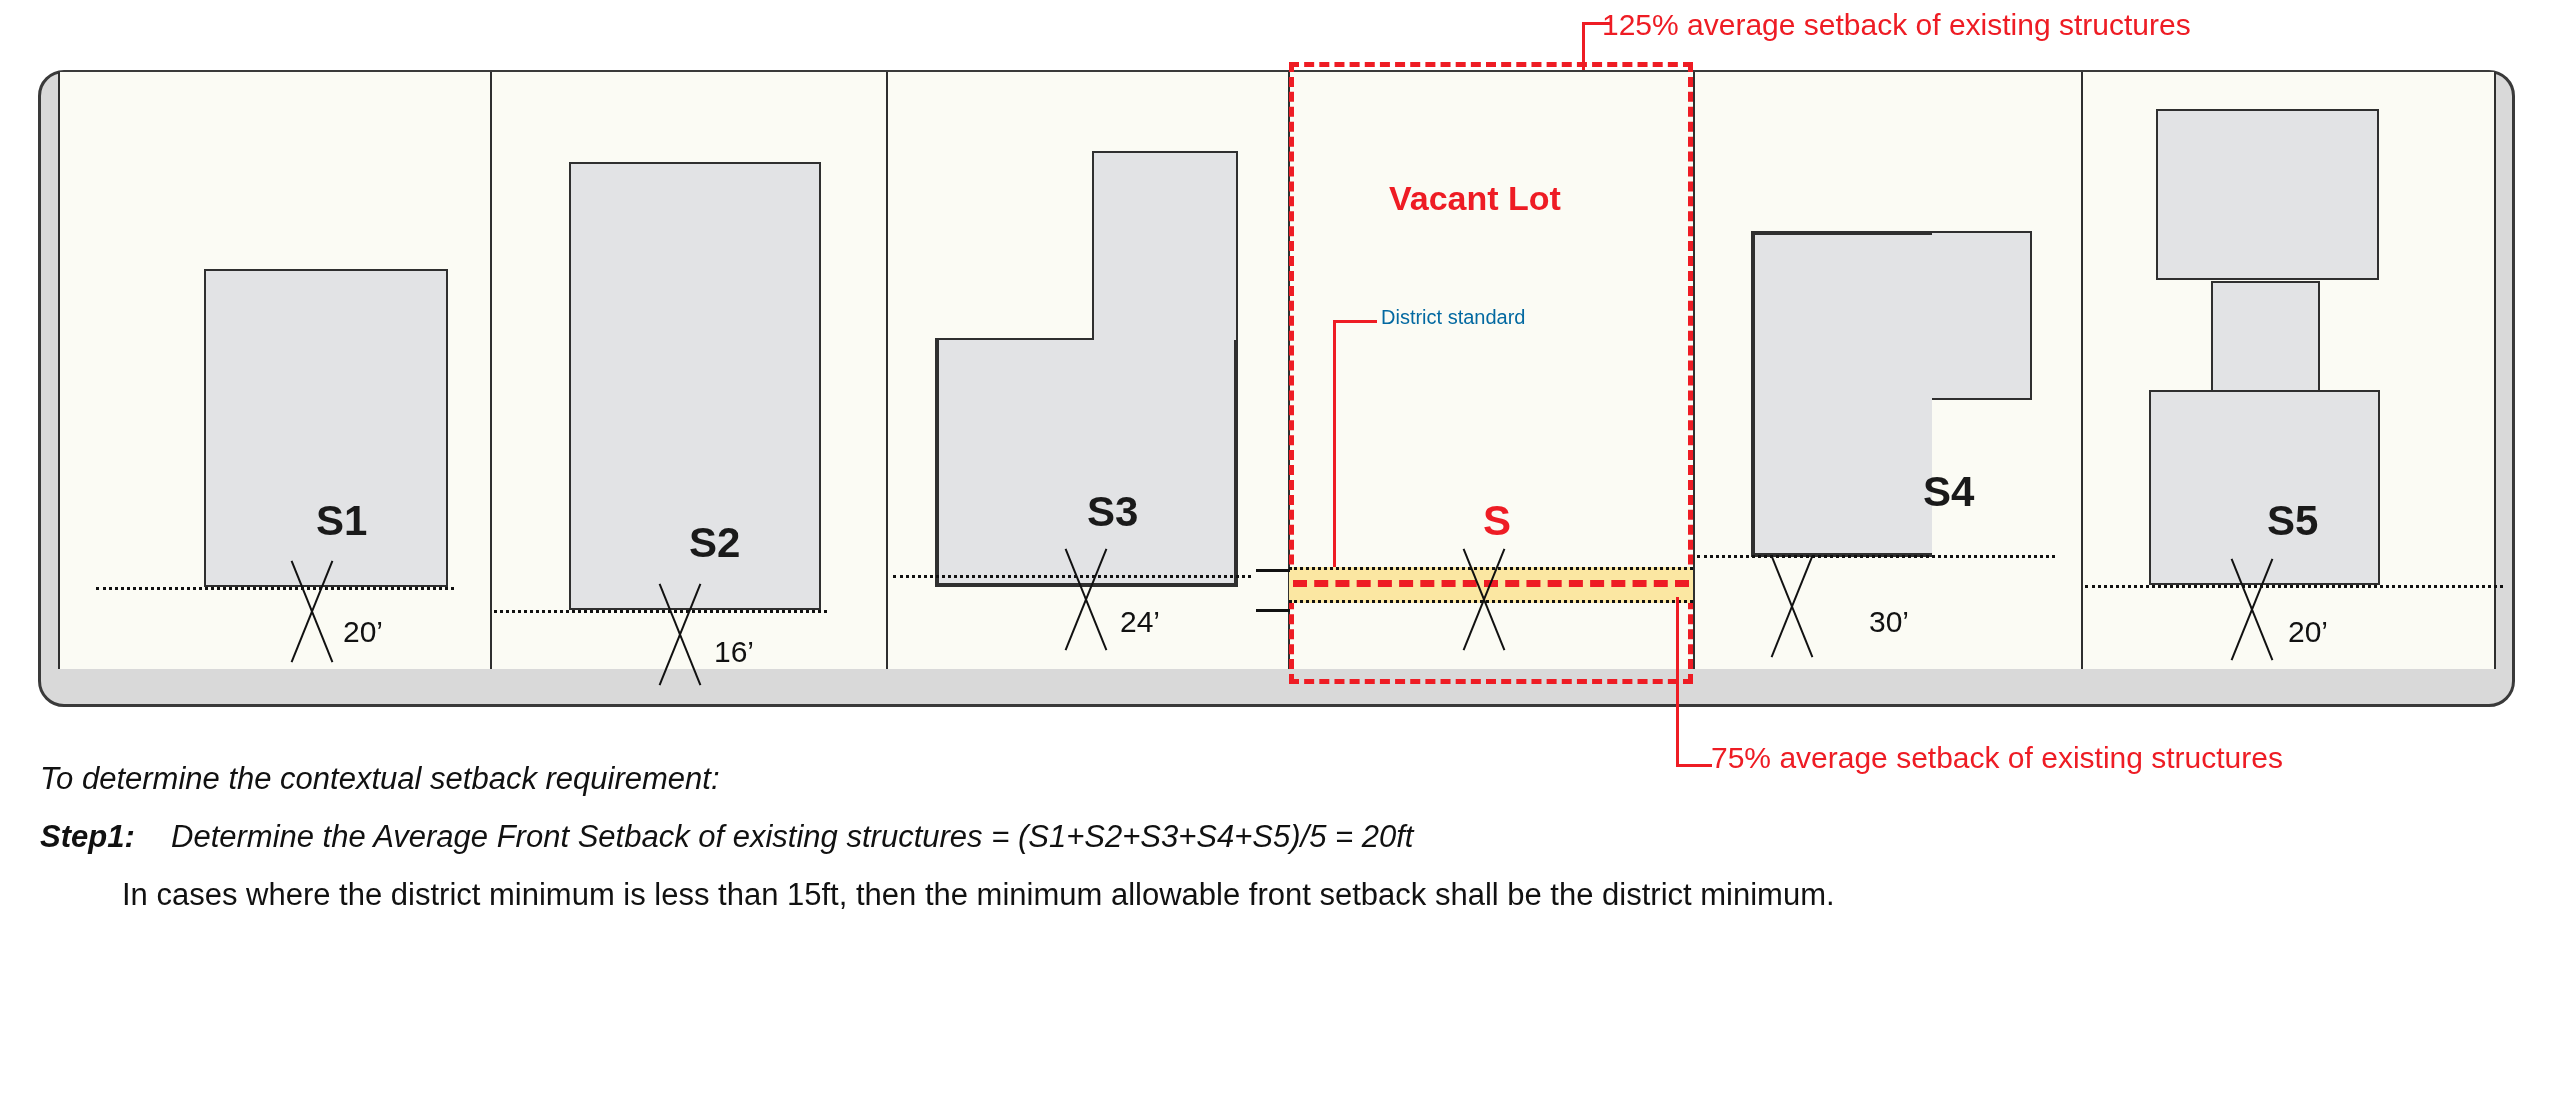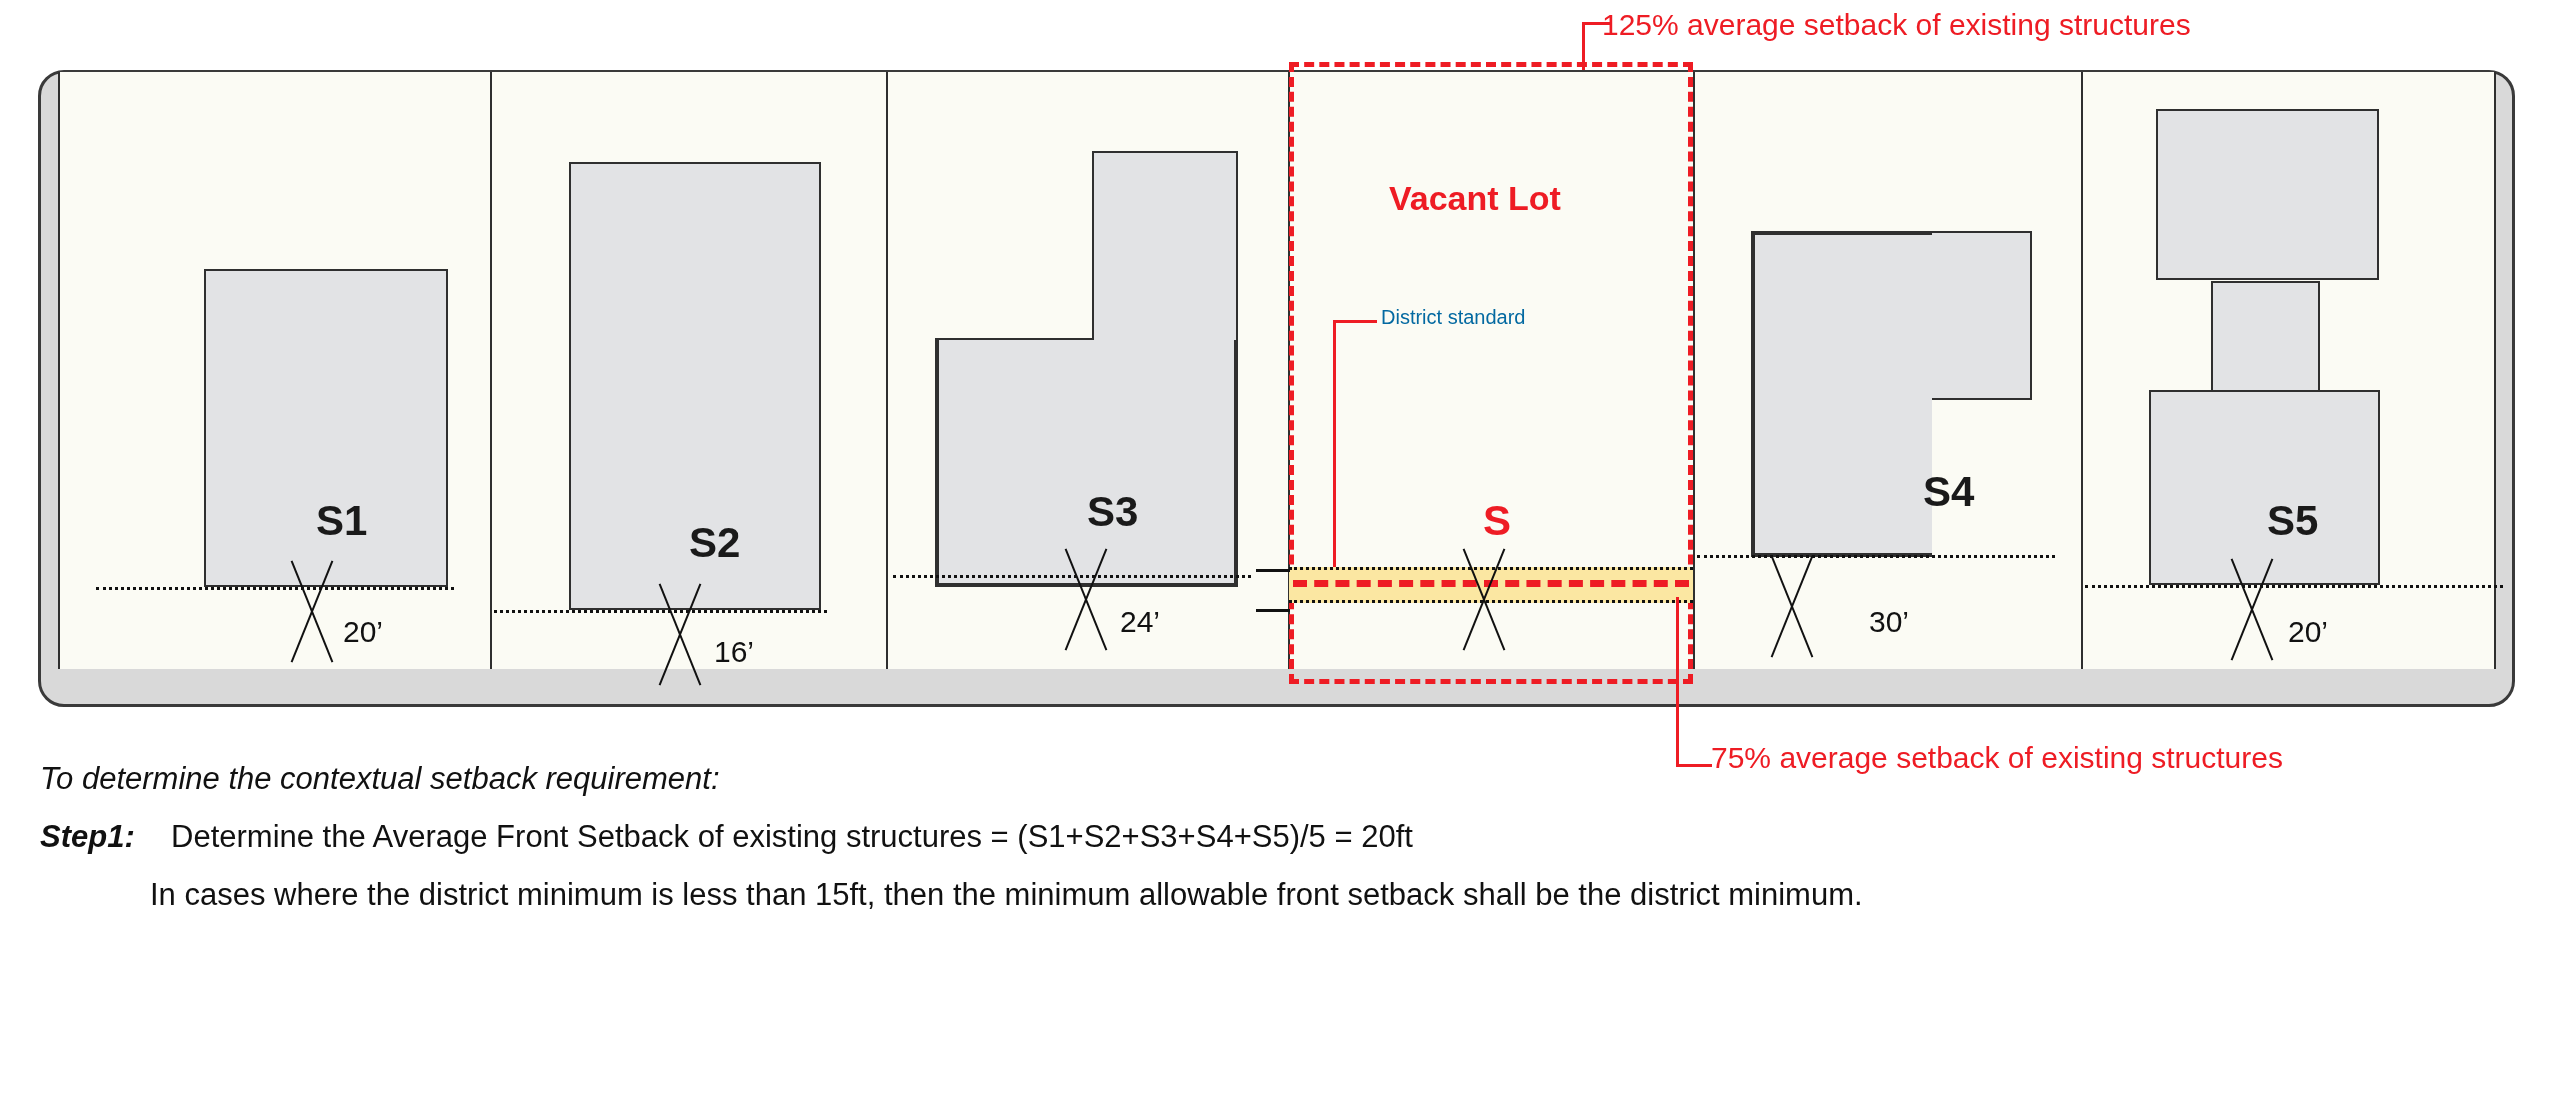--- a/index.html
+++ b/index.html
@@ -203,23 +203,23 @@
     margin-bottom: 22px;
     font-size: 31px;
     color: #111;
   }
   .step-key {
     font-weight: bold;
     font-style: italic;
     width: 131px;
     flex: 0 0 131px;
   }
-  .step-text { flex: 1 1 auto; }
+  .step-text { flex: 1 1 auto; font-style: italic; }
   .cont-row {
-    margin-left: 110px;
+    margin-left: 82px;
     font-size: 31px;
     color: #111;
   }
 </style>
 </head>
 <body>
 
 <div class="ann-top">125% average setback of existing structures</div>
 
 <div class="leader leader-h" style="left:1582px; top:22px; width:30px;"></div>

